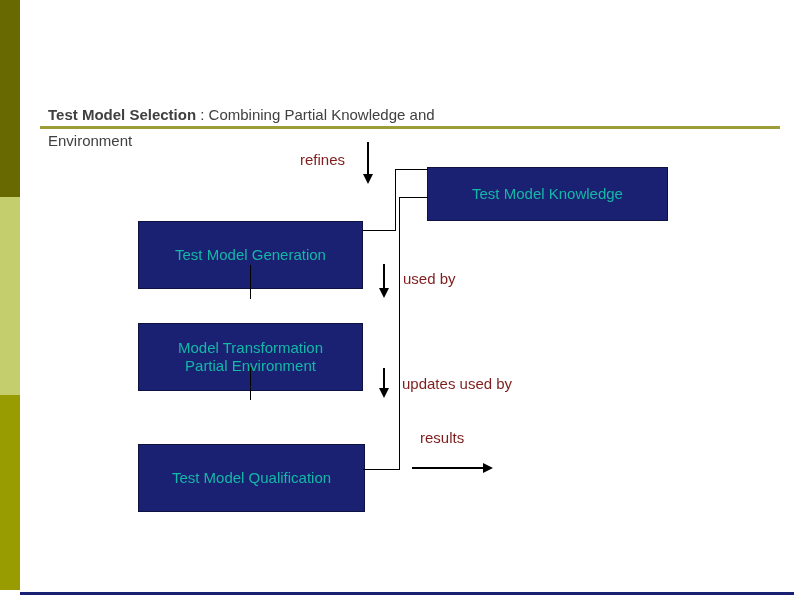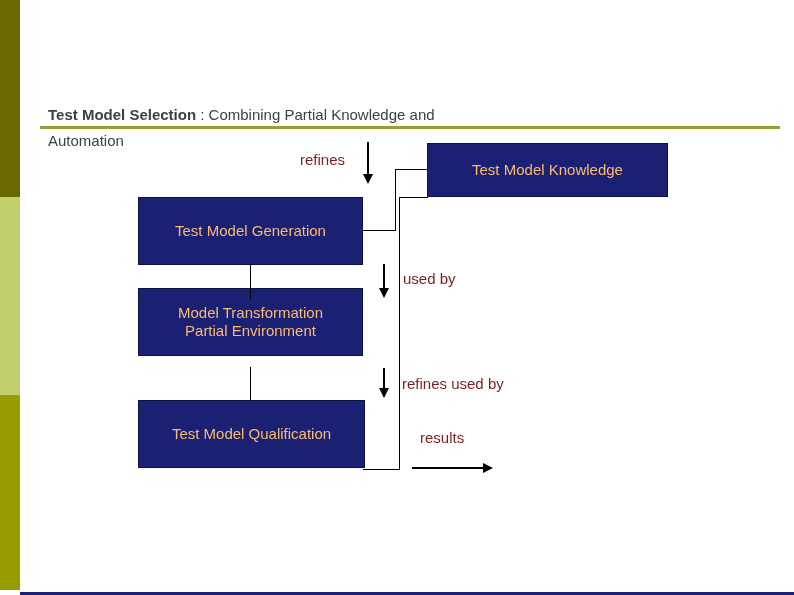--- a/index.html
+++ b/index.html
@@ -22,27 +22,27 @@
   .seg-med{top:395px;height:195px;background:var(--accent-med);}
   
   .bottom-strip{position:absolute;left:20px;top:592px;width:774px;height:3px;background:var(--bottom-bar);}
   
   .title{position:absolute;left:48px;top:54px;width:700px;font-size:15px;line-height:26px;color:#404040;margin-top:48px;}
   .title .b{font-weight:bold;}
   .title-rule{position:absolute;left:40px;top:126px;width:740px;height:3px;background:var(--rule);}
   
   .dbox{
     position:absolute;background:var(--box-fill);border:1px solid #0d123f;box-sizing:border-box;
-    color:#fdba74;font-size:15px;display:flex;align-items:center;justify-content:center;
-    text-align:center;line-height:18px;
+    color:#14b8a6;font-size:15px;display:flex;align-items:center;justify-content:center;
+    text-align:center;line-height:18px;margin-top:24px;
   }
   .box-knowledge{left:427px;top:143px;width:241px;height:54px;}
   .box-generation{left:138px;top:197px;width:225px;height:68px;align-items:center;}
-  .box-transformation{left:138px;top:288px;width:225px;height:68px;}
-  .box-qualification{left:138px;top:400px;width:227px;height:68px;}
+  .box-transformation{left:138px;top:299px;width:225px;height:68px;}
+  .box-qualification{left:138px;top:420px;width:227px;height:68px;}
   
   .line{position:absolute;background:#000;}
   .c1a{left:363px;top:230px;width:33px;height:1px;}
   .c1b{left:395px;top:169px;width:1px;height:62px;}
   .c1c{left:395px;top:169px;width:33px;height:1px;}
   .c2a{left:399px;top:197px;width:29px;height:1px;}
   .c2b{left:399px;top:197px;width:1px;height:273px;}
   .c2c{left:363px;top:469px;width:37px;height:1px;}
   .cg1{left:250px;top:265px;width:1px;height:34px;}
   .cg2{left:250px;top:367px;width:1px;height:33px;}
@@ -70,21 +70,21 @@
 <body>
 
 <div class="slide">
 
   <div class="bar-seg seg-dark"></div>
   <div class="bar-seg seg-light"></div>
   <div class="bar-seg seg-med"></div>
 
   <div class="title">
     <span class="b">Test Model Selection</span><span> : Combining Partial Knowledge and</span><br>
-    <span>Automation</span>
+    <span>Environment</span>
   </div>
   <div class="title-rule"></div>
 
   <div class="dbox box-knowledge">
     <span>Test Model Knowledge</span>
   </div>
   <div class="dbox box-generation">
     <span>Test Model Generation</span>
   </div>
   <div class="dbox box-transformation">
@@ -110,17 +110,17 @@
   <div class="head-down a-refines-head"></div>
   <div class="shaft-v a-usedby-shaft"></div>
   <div class="head-down a-usedby-head"></div>
   <div class="shaft-v a-results-shaft"></div>
   <div class="head-down a-results-head"></div>
   <div class="shaft-h a-updates-shaft"></div>
   <div class="head-right a-updates-head"></div>
 
   <div class="elabel l-refines">refines</div>
   <div class="elabel l-usedby">used by</div>
-  <div class="elabel l-results">refines used by</div>
+  <div class="elabel l-results">updates used by</div>
   <div class="elabel l-updates">results</div>
 
   <div class="bottom-strip"></div>
 </div>
 
 </body></html>

